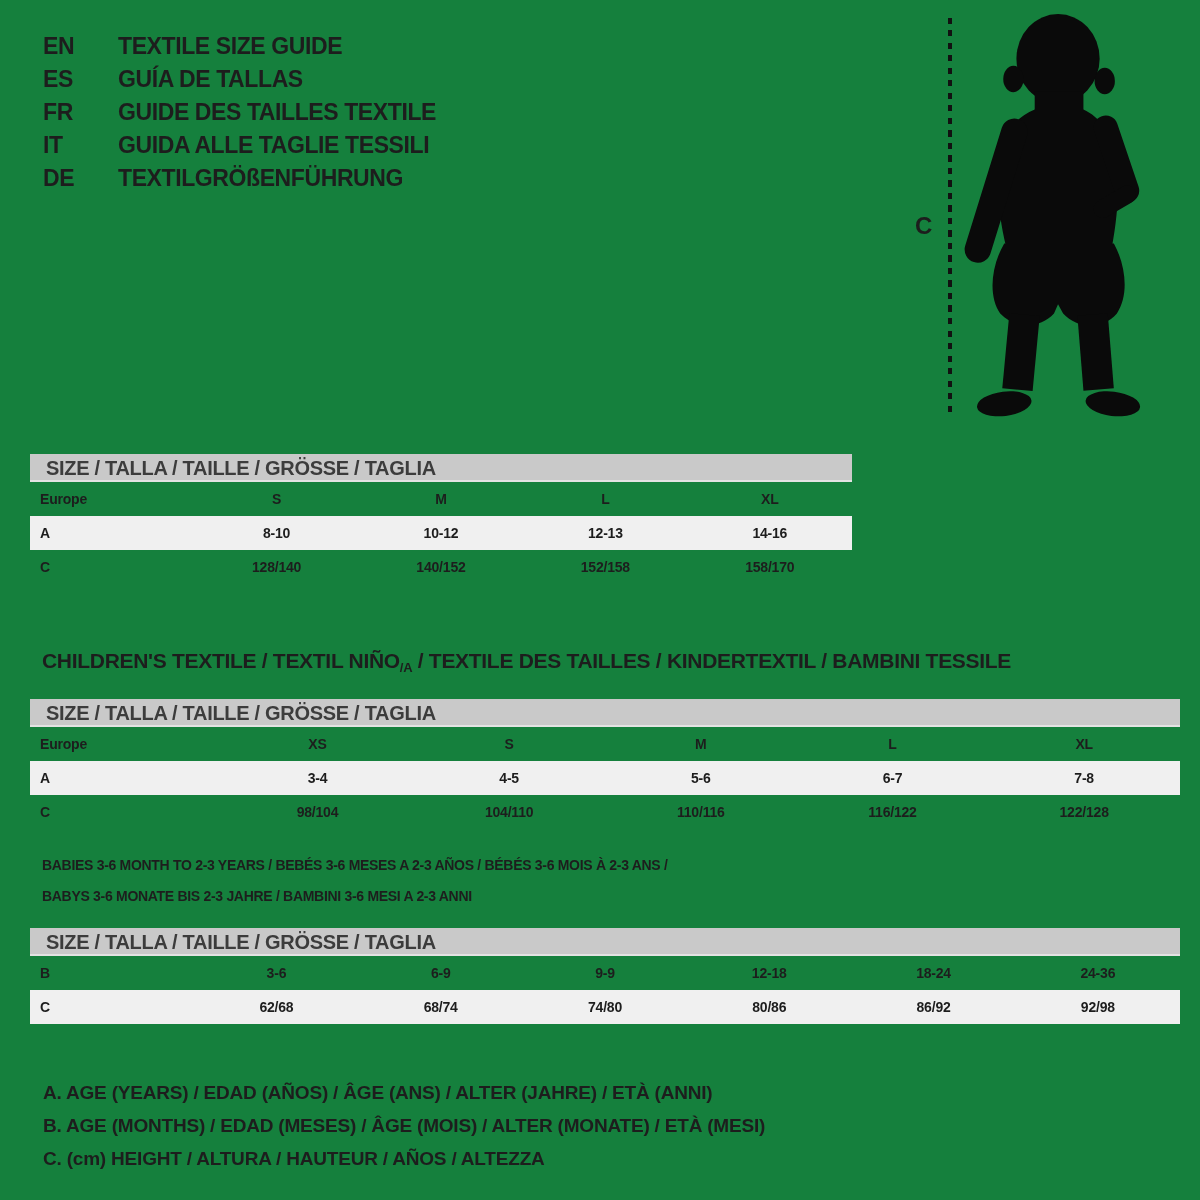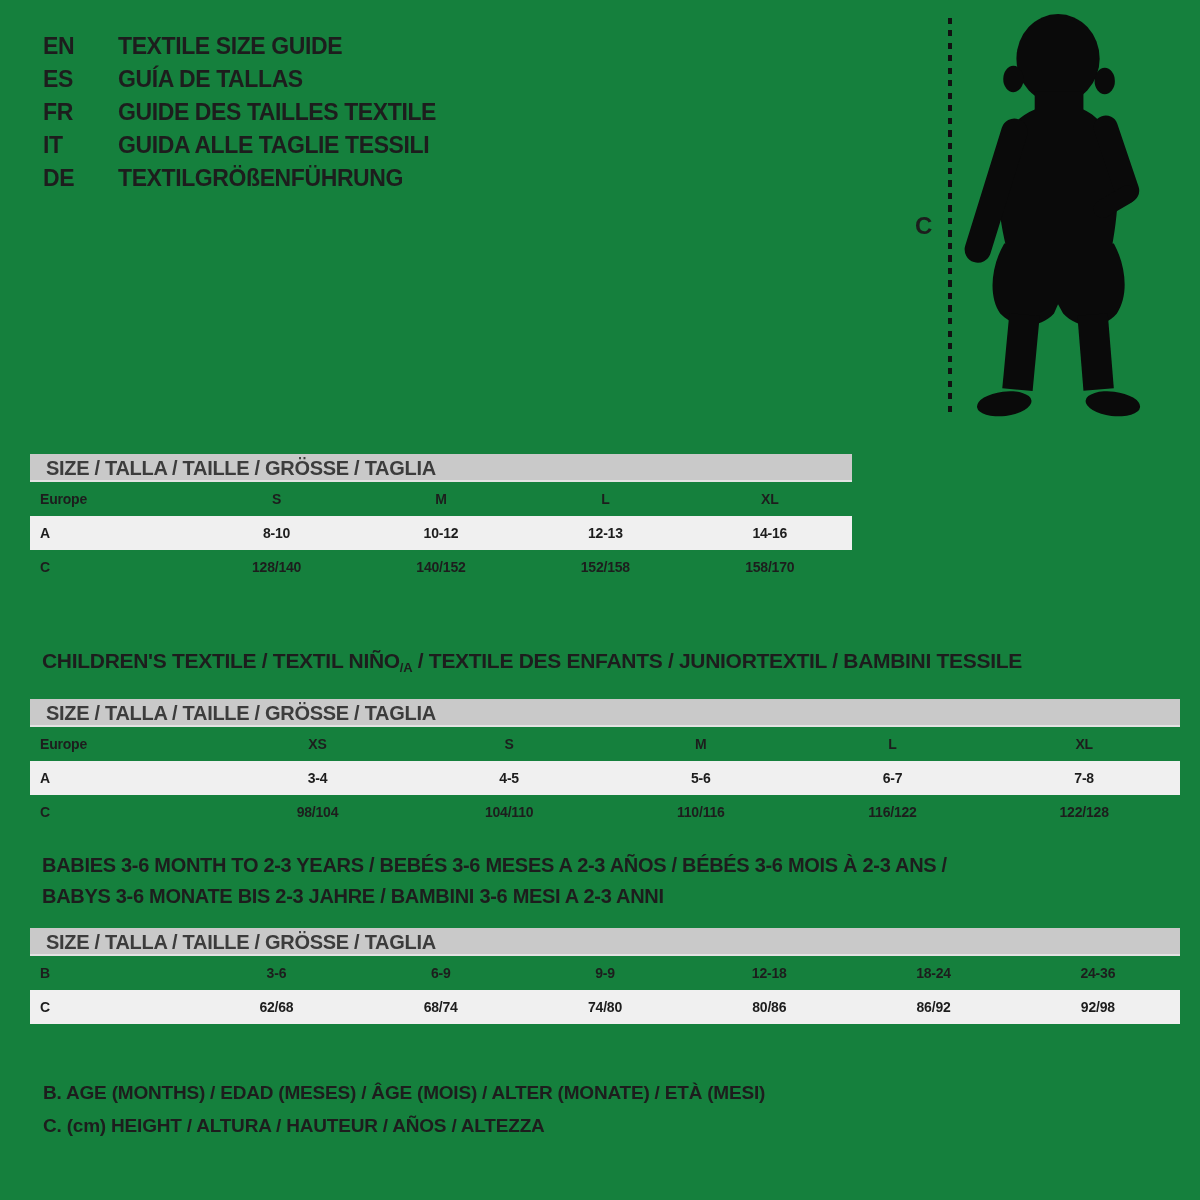--- a/index.html
+++ b/index.html
@@ -24,21 +24,21 @@
   .c-label { position:absolute; left:20px; top:212px; font-size:24px; }
   svg.toddler { position:absolute; left:68px; top:12px; }
 
   
   section { position:absolute; left:30px; }
   #junior   { top:434px; width:822px; }
   #children { top:648px; width:1150px; }
   #babies   { top:850px; width:1150px; }
   .sec-title { margin:0 0 0 12px; font-size:21px; line-height:26px; letter-spacing:-0.3px; }
   .sec-title .subscript { font-size:13px; vertical-align:-4px; }
-  .title-line { margin:0 0 0 12px; font-size:20px; line-height:31px; letter-spacing:-0.3px; }
+  .title-line { margin:0 0 0 12px; font-size:14px; line-height:31px; letter-spacing:-0.3px; }
 
   .size-bar {
     margin-top:20px; height:28px; line-height:28px;
     background:#c9c9c9; color:#3c3c3c; font-size:20px;
     padding-left:16px; box-sizing:border-box;
     border-bottom:2px solid #e3e3e3; letter-spacing:-0.3px;
   }
   #children .size-bar { margin-top:18px; }
   #babies  .size-bar { margin-top:16px; }
 
@@ -132,21 +132,21 @@
         <td>128/140</td>
         <td>140/152</td>
         <td>152/158</td>
         <td>158/170</td>
       </tr>
     </tbody>
       </table>
   </section>
 
   <section id="children">
-    <h2 class="sec-title"><span>CHILDREN'S TEXTILE / TEXTIL NIÑO</span><span class="subscript">/A</span><span> / TEXTILE DES ENFANTS / JUNIORTEXTIL / BAMBINI TESSILE</span></h2>
+    <h2 class="sec-title"><span>CHILDREN'S TEXTILE / TEXTIL NIÑO</span><span class="subscript">/A</span><span> / TEXTILE DES TAILLES / KINDERTEXTIL / BAMBINI TESSILE</span></h2>
     <div class="size-bar">SIZE / TALLA / TAILLE / GRÖSSE / TAGLIA</div>
     <table class="size-table">
       <colgroup>
           <col class="c-label">
           <col>
           <col>
           <col>
           <col>
           <col>
         </colgroup>
@@ -210,17 +210,18 @@
         <td>74/80</td>
         <td>80/86</td>
         <td>86/92</td>
         <td>92/98</td>
       </tr>
     </tbody>
       </table>
   </section>
 
   <div class="legend">
+    <div class="legend-line">A. AGE (YEARS) / EDAD (AÑOS) / ÂGE (ANS) / ALTER (JAHRE) / ETÀ (ANNI)</div>
     <div class="legend-line">B. AGE (MONTHS) / EDAD (MESES) / ÂGE (MOIS) / ALTER (MONATE) / ETÀ (MESI)</div>
     <div class="legend-line">C. (cm) HEIGHT / ALTURA / HAUTEUR / AÑOS / ALTEZZA</div>
   </div>
 
 </div>
 
 </body></html>

